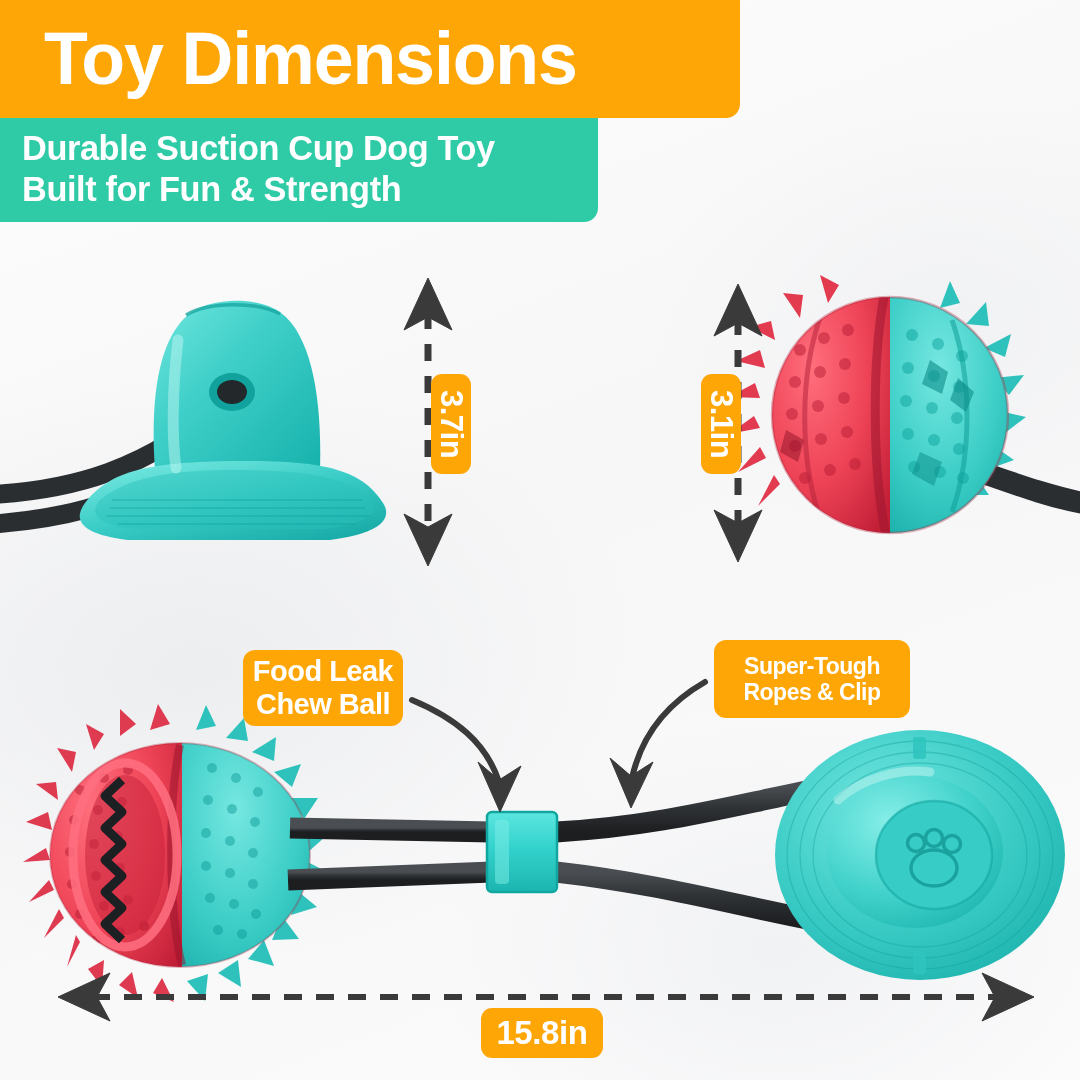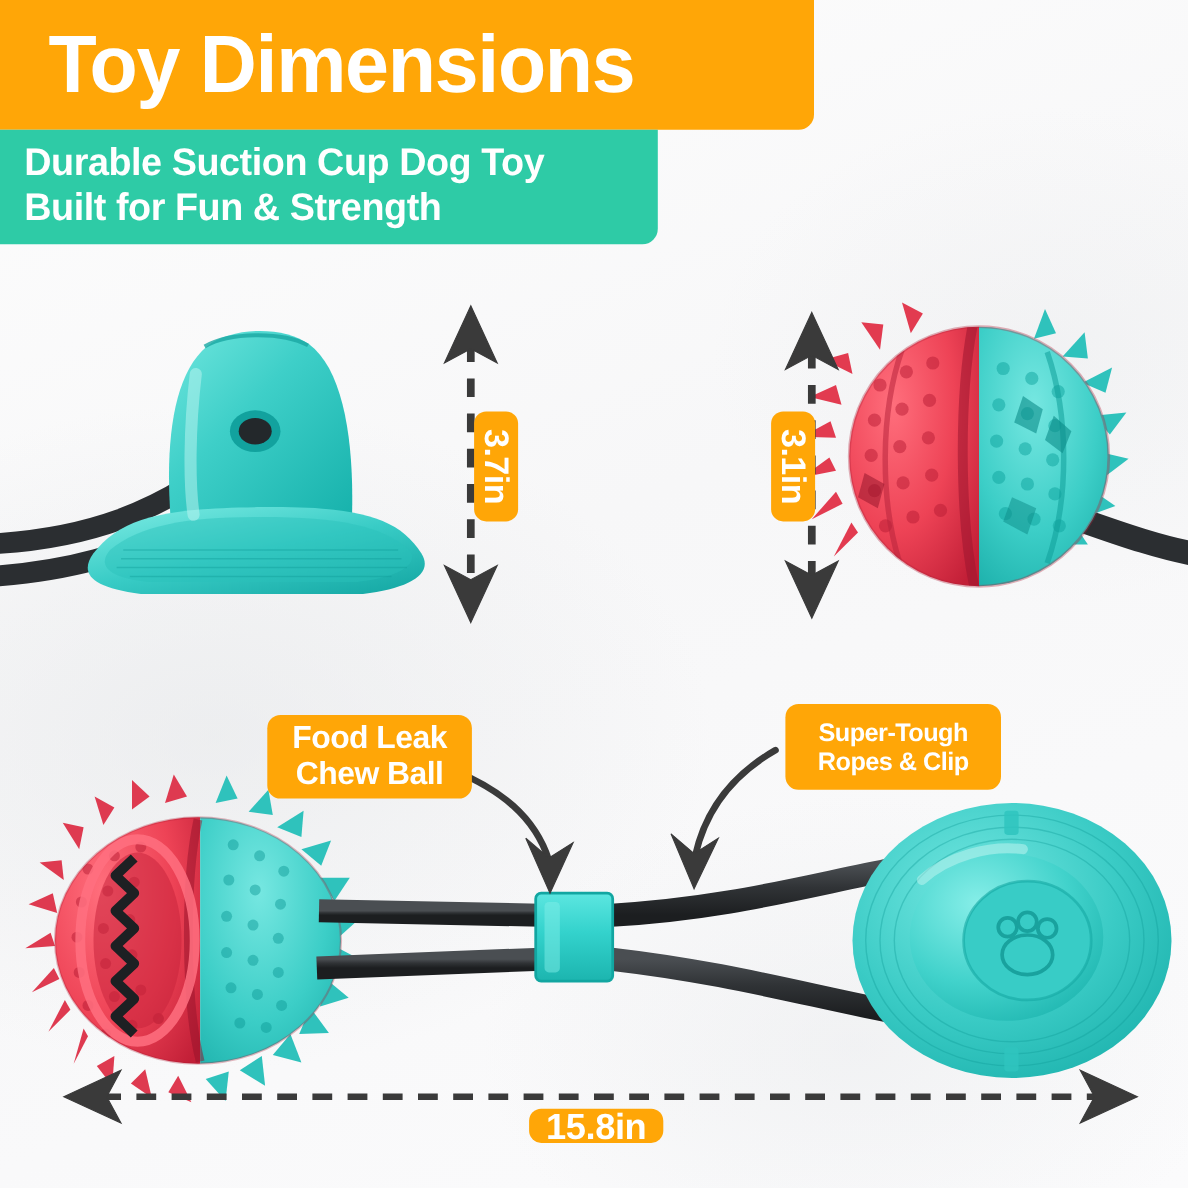--- a/index.html
+++ b/index.html
@@ -95,30 +95,30 @@
     letter-spacing: -0.5px;
   }
   #badge-31 {
     left: 701px; top: 374px;
     width: 40px; height: 100px;
     font-size: 31px;
     letter-spacing: -0.5px;
   }
   #badge-158 {
     left: 481px; top: 1008px;
-    width: 122px; height: 31px;
+    width: 122px; height: 50px;
     font-size: 33px;
     letter-spacing: -0.4px;
     border-radius: 11px;
   }
 
   
   #badge-ball {
     left: 243px; top: 650px;
-    width: 186px; height: 76px;
+    width: 160px; height: 76px;
     font-size: 29px;
     padding: 0 7px;
     letter-spacing: -0.5px;
   }
   #badge-rope {
     left: 714px; top: 640px;
     width: 196px; height: 78px;
     font-size: 23px;
     padding: 0 16px;
     letter-spacing: -0.5px;

